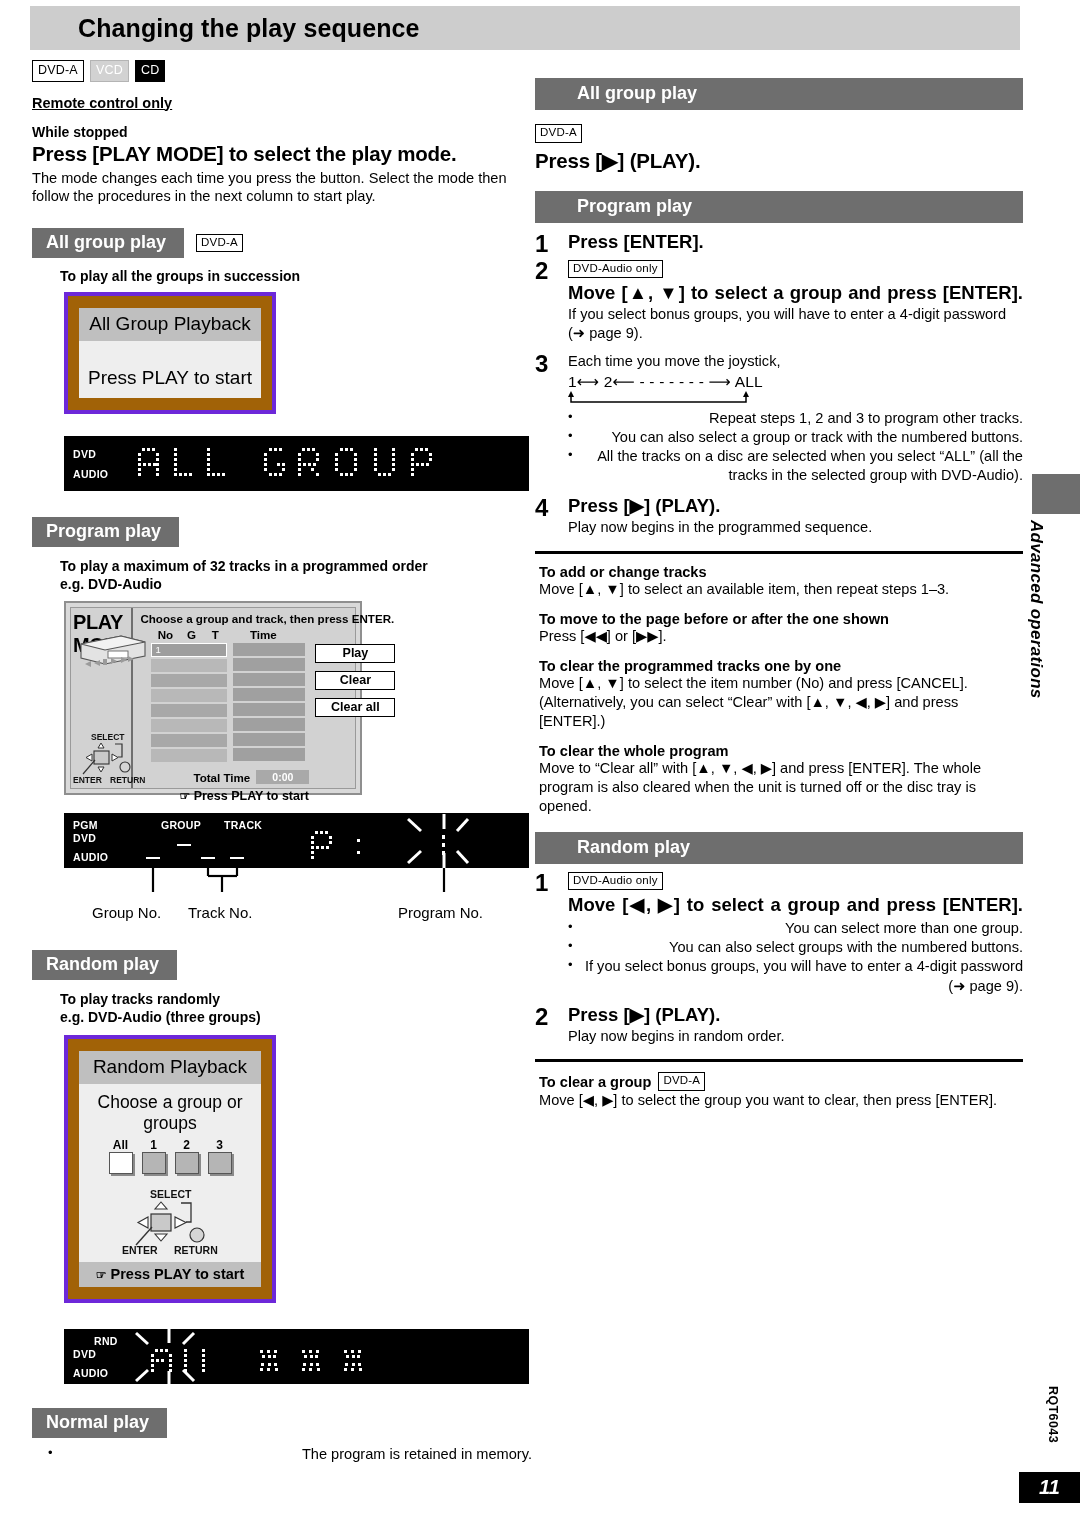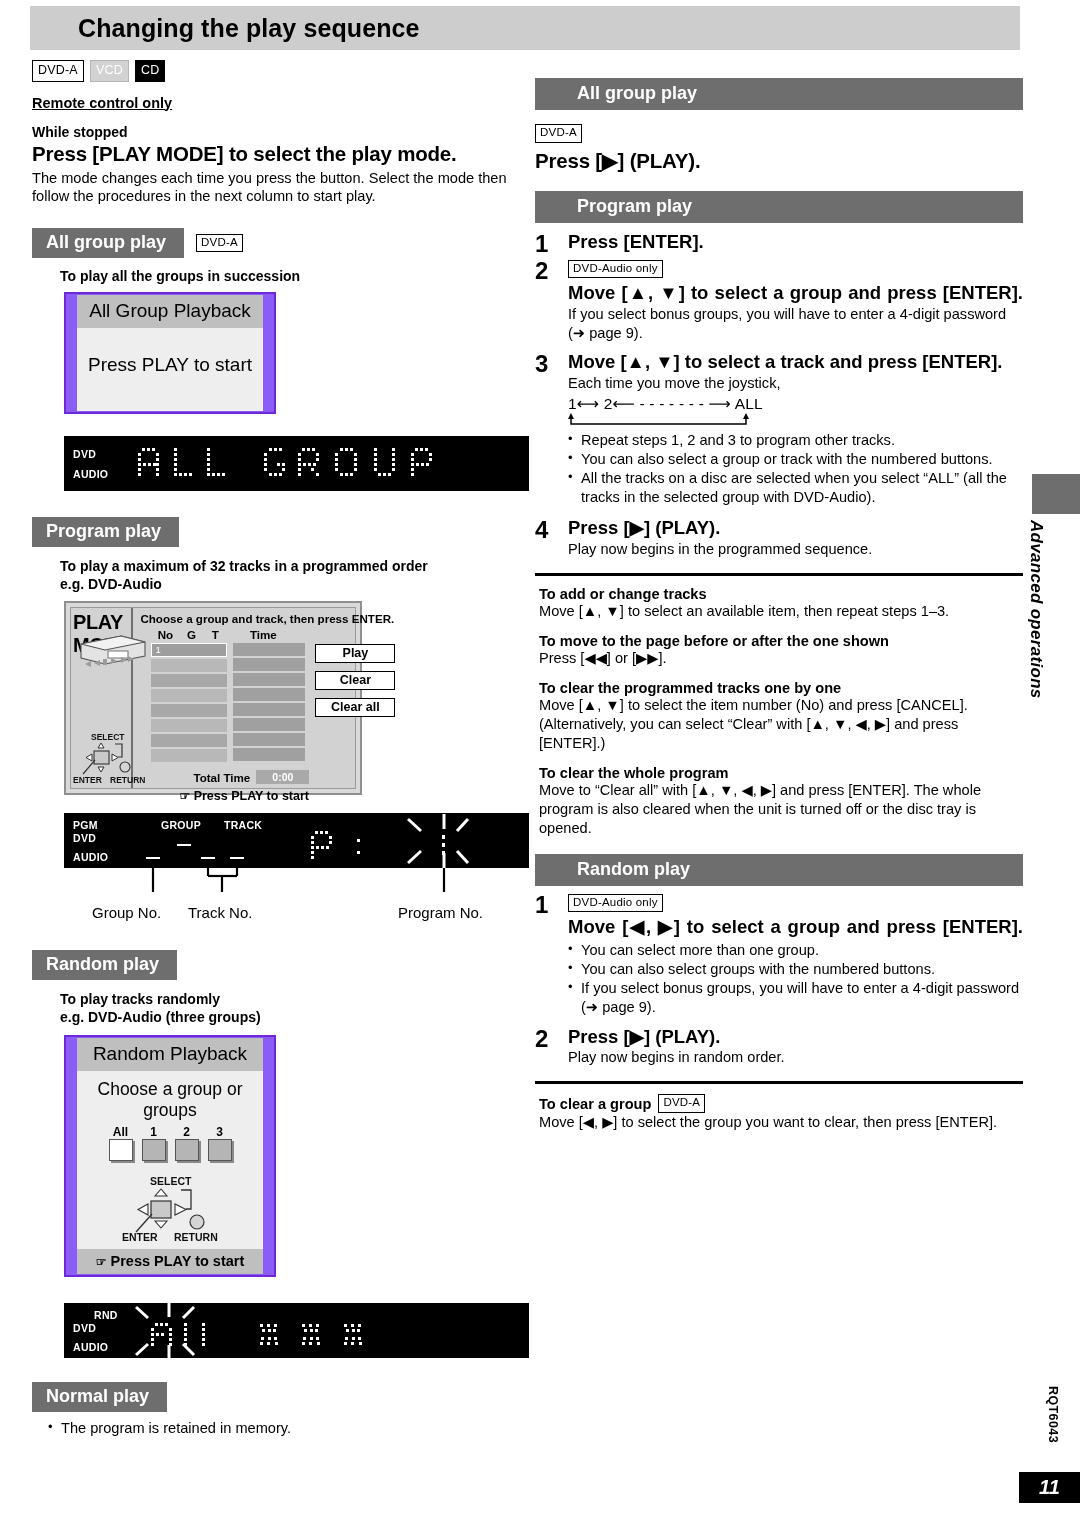--- a/index.html
+++ b/index.html
@@ -55,21 +55,21 @@
     padding: 5px 18px 7px 14px; line-height: 1;
   }
   .hdr-row { display: flex; align-items: center; gap: 12px; }
   .hdr-right {
     background: #6e6e6e; color: #fff; width: 488px;
     font-size: 18px; font-weight: bold;
     padding: 6px 0 8px 42px; line-height: 1;
   }
 
   
-  .osd-frame { border: 2px solid #6d28d9; background: #8b5cf6; padding: 1px 11px; }
+  .osd-frame { border: 4px solid #6d28d9; background: #a16207; padding: 12px 11px; }
   .osd-inner { background: #eeeeee; }
   .osd-title-band {
     background: #bfbfbf; text-align: center;
     font-size: 19px; padding: 5px 0 6px;
   }
   .osd-line { text-align: center; font-size: 19px; padding: 26px 0 0; }
 
   
   .pm-frame { border: 2px solid #8f8f8f; background: #d9d9d9; padding: 4px; }
   .pm-body { display: flex; border: 1px solid #9a9a9a; background: #d2d2d2; height: 182px; }
@@ -102,21 +102,21 @@
   .led-lbl { position: absolute; font-size: 10.5px; font-weight: bold; letter-spacing: .3px; }
 
   
   .step { display: flex; margin-top: 6px; }
   .step-num { width: 33px; font-size: 24px; font-weight: bold; line-height: 1.05; flex: none; }
   .step-body { flex: 1; }
   .step-title { font-size: 18.5px; font-weight: bold; line-height: 1.18; }
   .step-title.just { text-align: justify; text-align-last: justify; }
   .step-sub { font-size: 14.6px; line-height: 1.3; margin-top: 1px; }
 
-  ul.dots { list-style: none; margin: 12px 0 0; padding: 0; }
+  ul.dots { list-style: none; margin: 12px 0 0; padding: 0; text-align: right; }
   ul.dots li { font-size: 14.6px; line-height: 1.31; padding-left: 13px; position: relative; }
   ul.dots li::before {
     content: "\2022"; position: absolute; left: 0; top: -1px; font-size: 13px;
   }
 
   .rule { border-top: 3.5px solid #000; margin: 14px 0 10px; }
   .sub-head { font-size: 14.6px; font-weight: bold; margin-top: 12px; }
   .sub-txt  { font-size: 14.6px; line-height: 1.3; }
 
   
@@ -616,21 +616,20 @@
       <div class="step-body">
         <span class="badge outline small">DVD-Audio only</span>
         <div class="step-title just" style="margin-top:4px">Move  [▲,  ▼]   to  select  a  group  and  press [ENTER].</div>
         <div class="step-sub">If you select bonus groups, you will have to enter a 4-digit password (➜ page 9).</div>
       </div>
     </div>
 
     <div class="step" style="margin-top:8px">
       <div class="step-num">3</div>
       <div class="step-body">
-        <div class="step-title">Move [▲, ▼] to select a track and press [ENTER].</div>
         <div class="step-sub">Each time you move the joystick,</div>
         <div style="position:relative;height:34px;margin-top:2px">
           <span style="font-size:15.5px;letter-spacing:.2px">1⟷ 2⟵ - - - - - - - ⟶ ALL</span>
           <svg width="230" height="16" style="position:absolute;left:0;top:18px">
             <path d="M3,3 L3,11 L178,11 L178,3" fill="none" stroke="#000" stroke-width="1.5"></path>
             <polygon points="3,0 0,6 6,6" fill="#000"></polygon>
             <polygon points="178,0 175,6 181,6" fill="#000"></polygon>
           </svg>
         </div>
         <ul class="dots" style="margin-top:2px">

